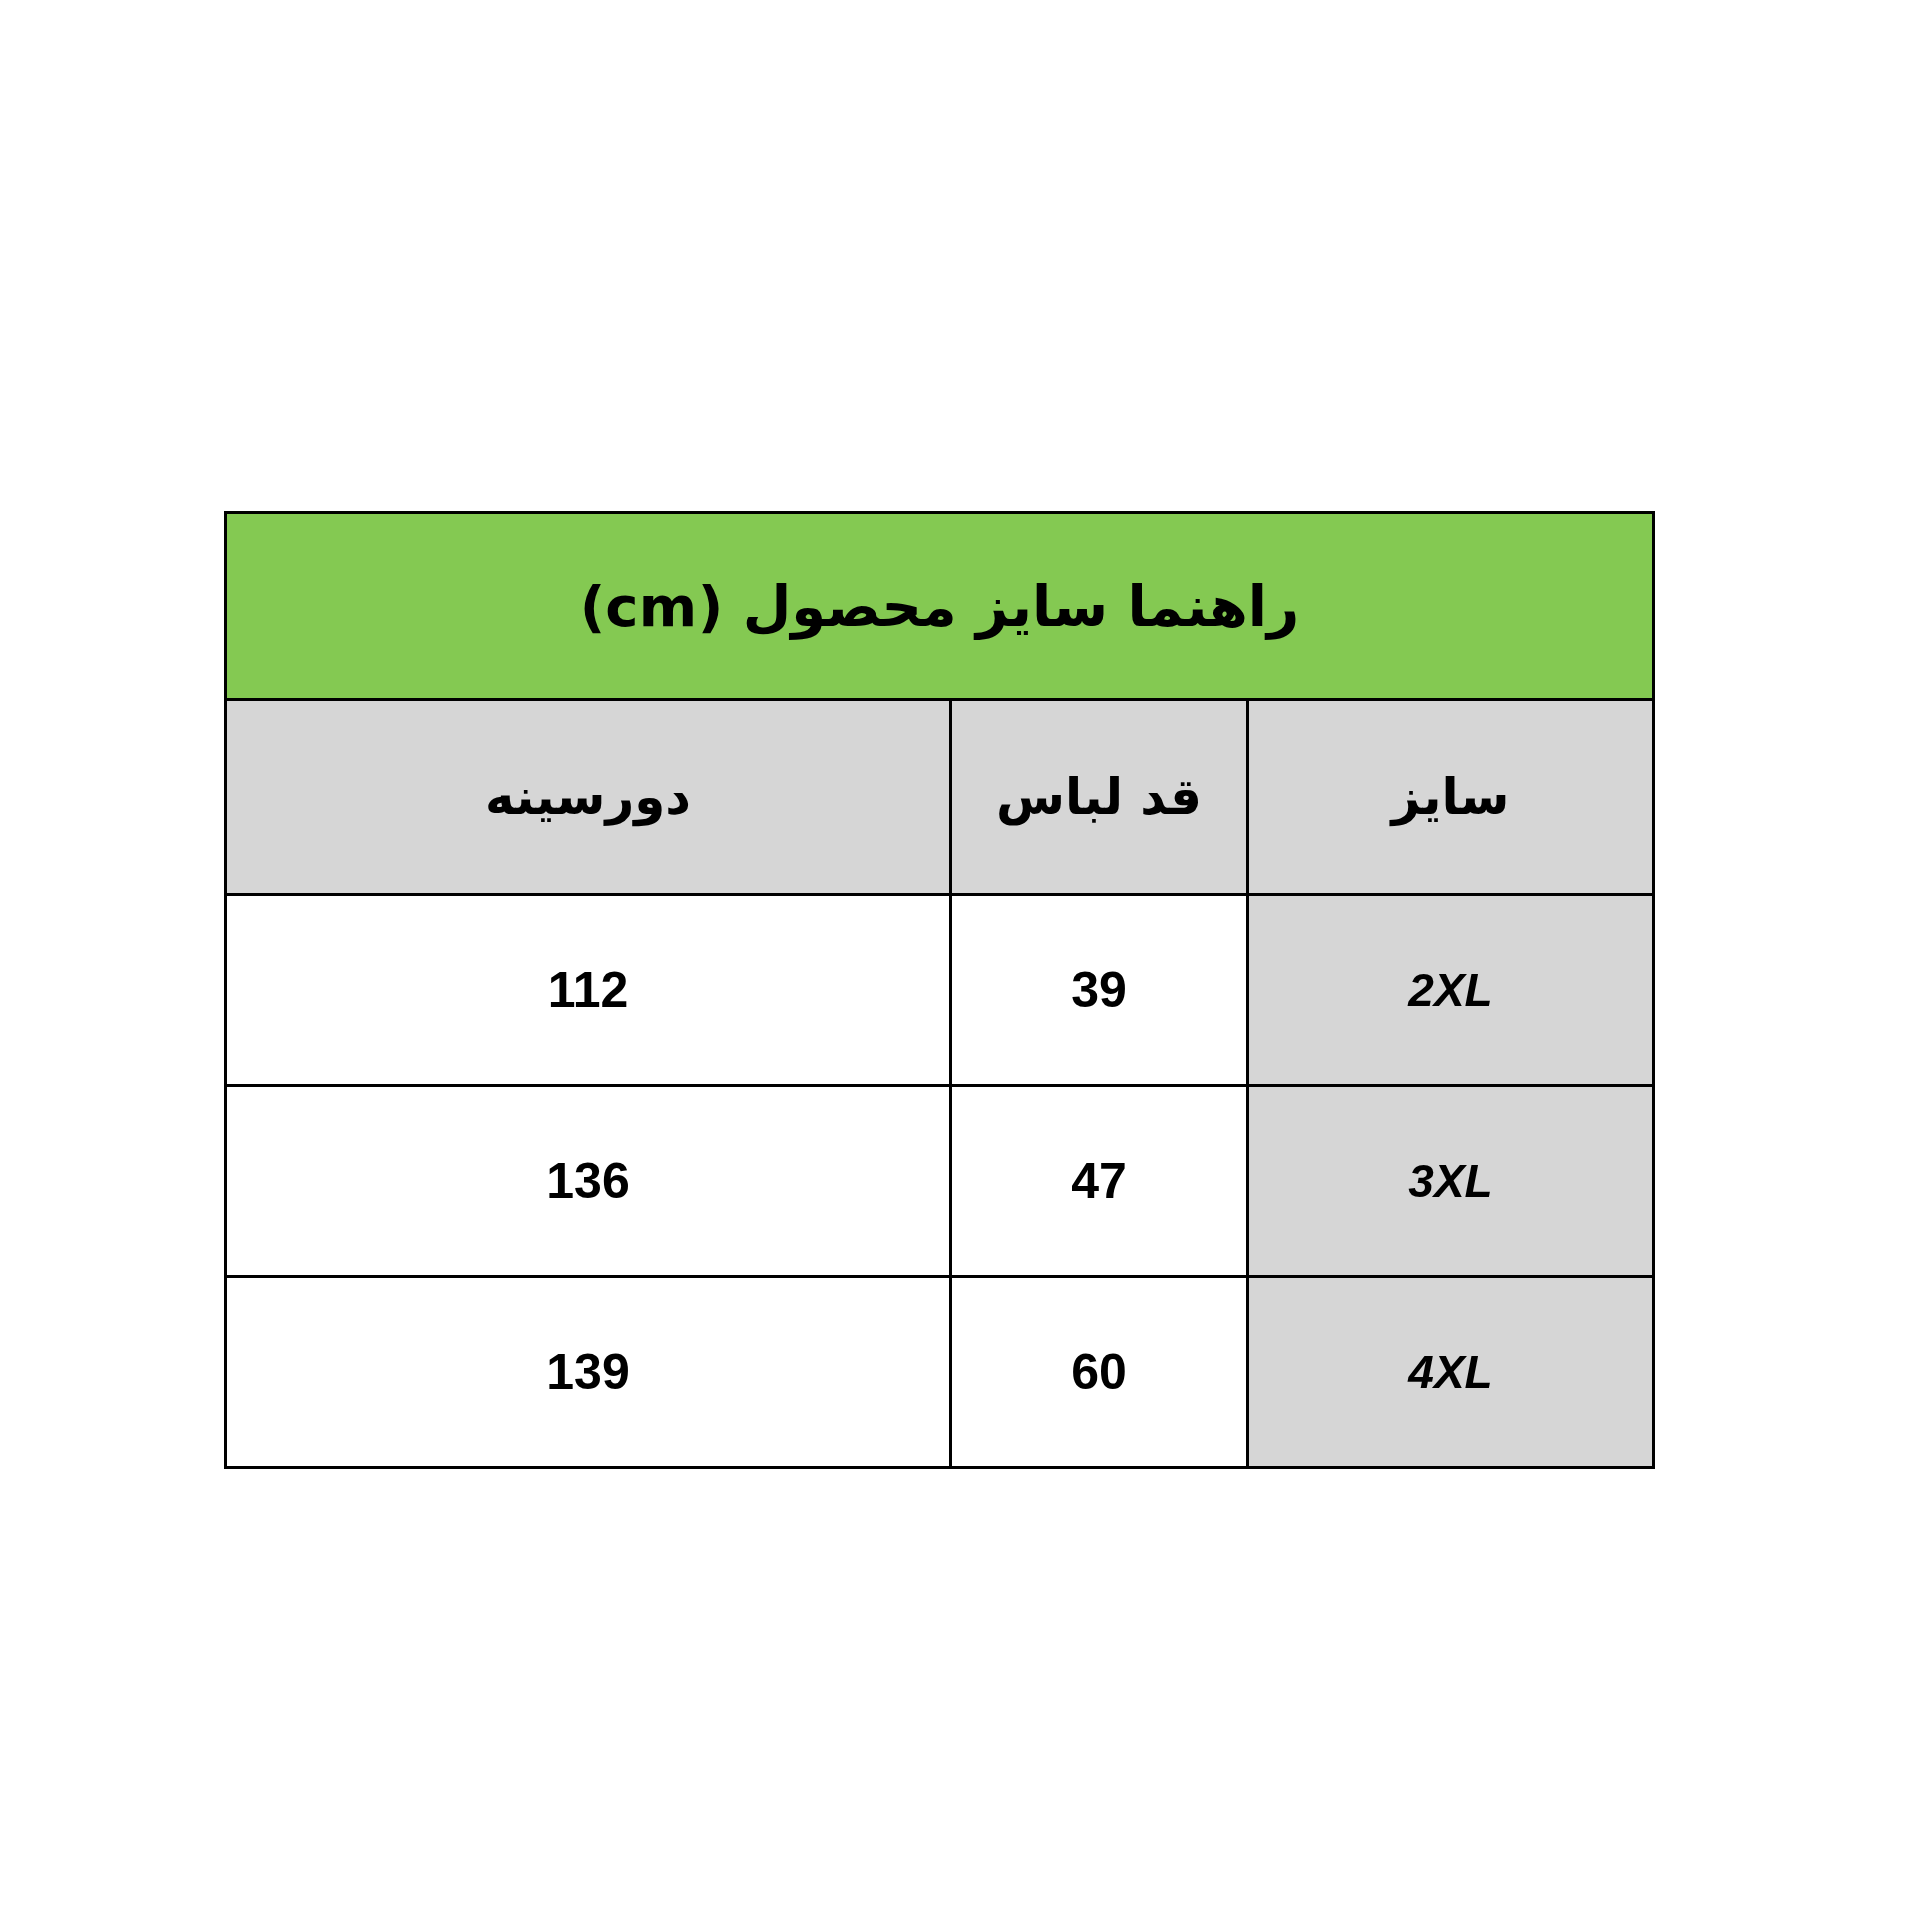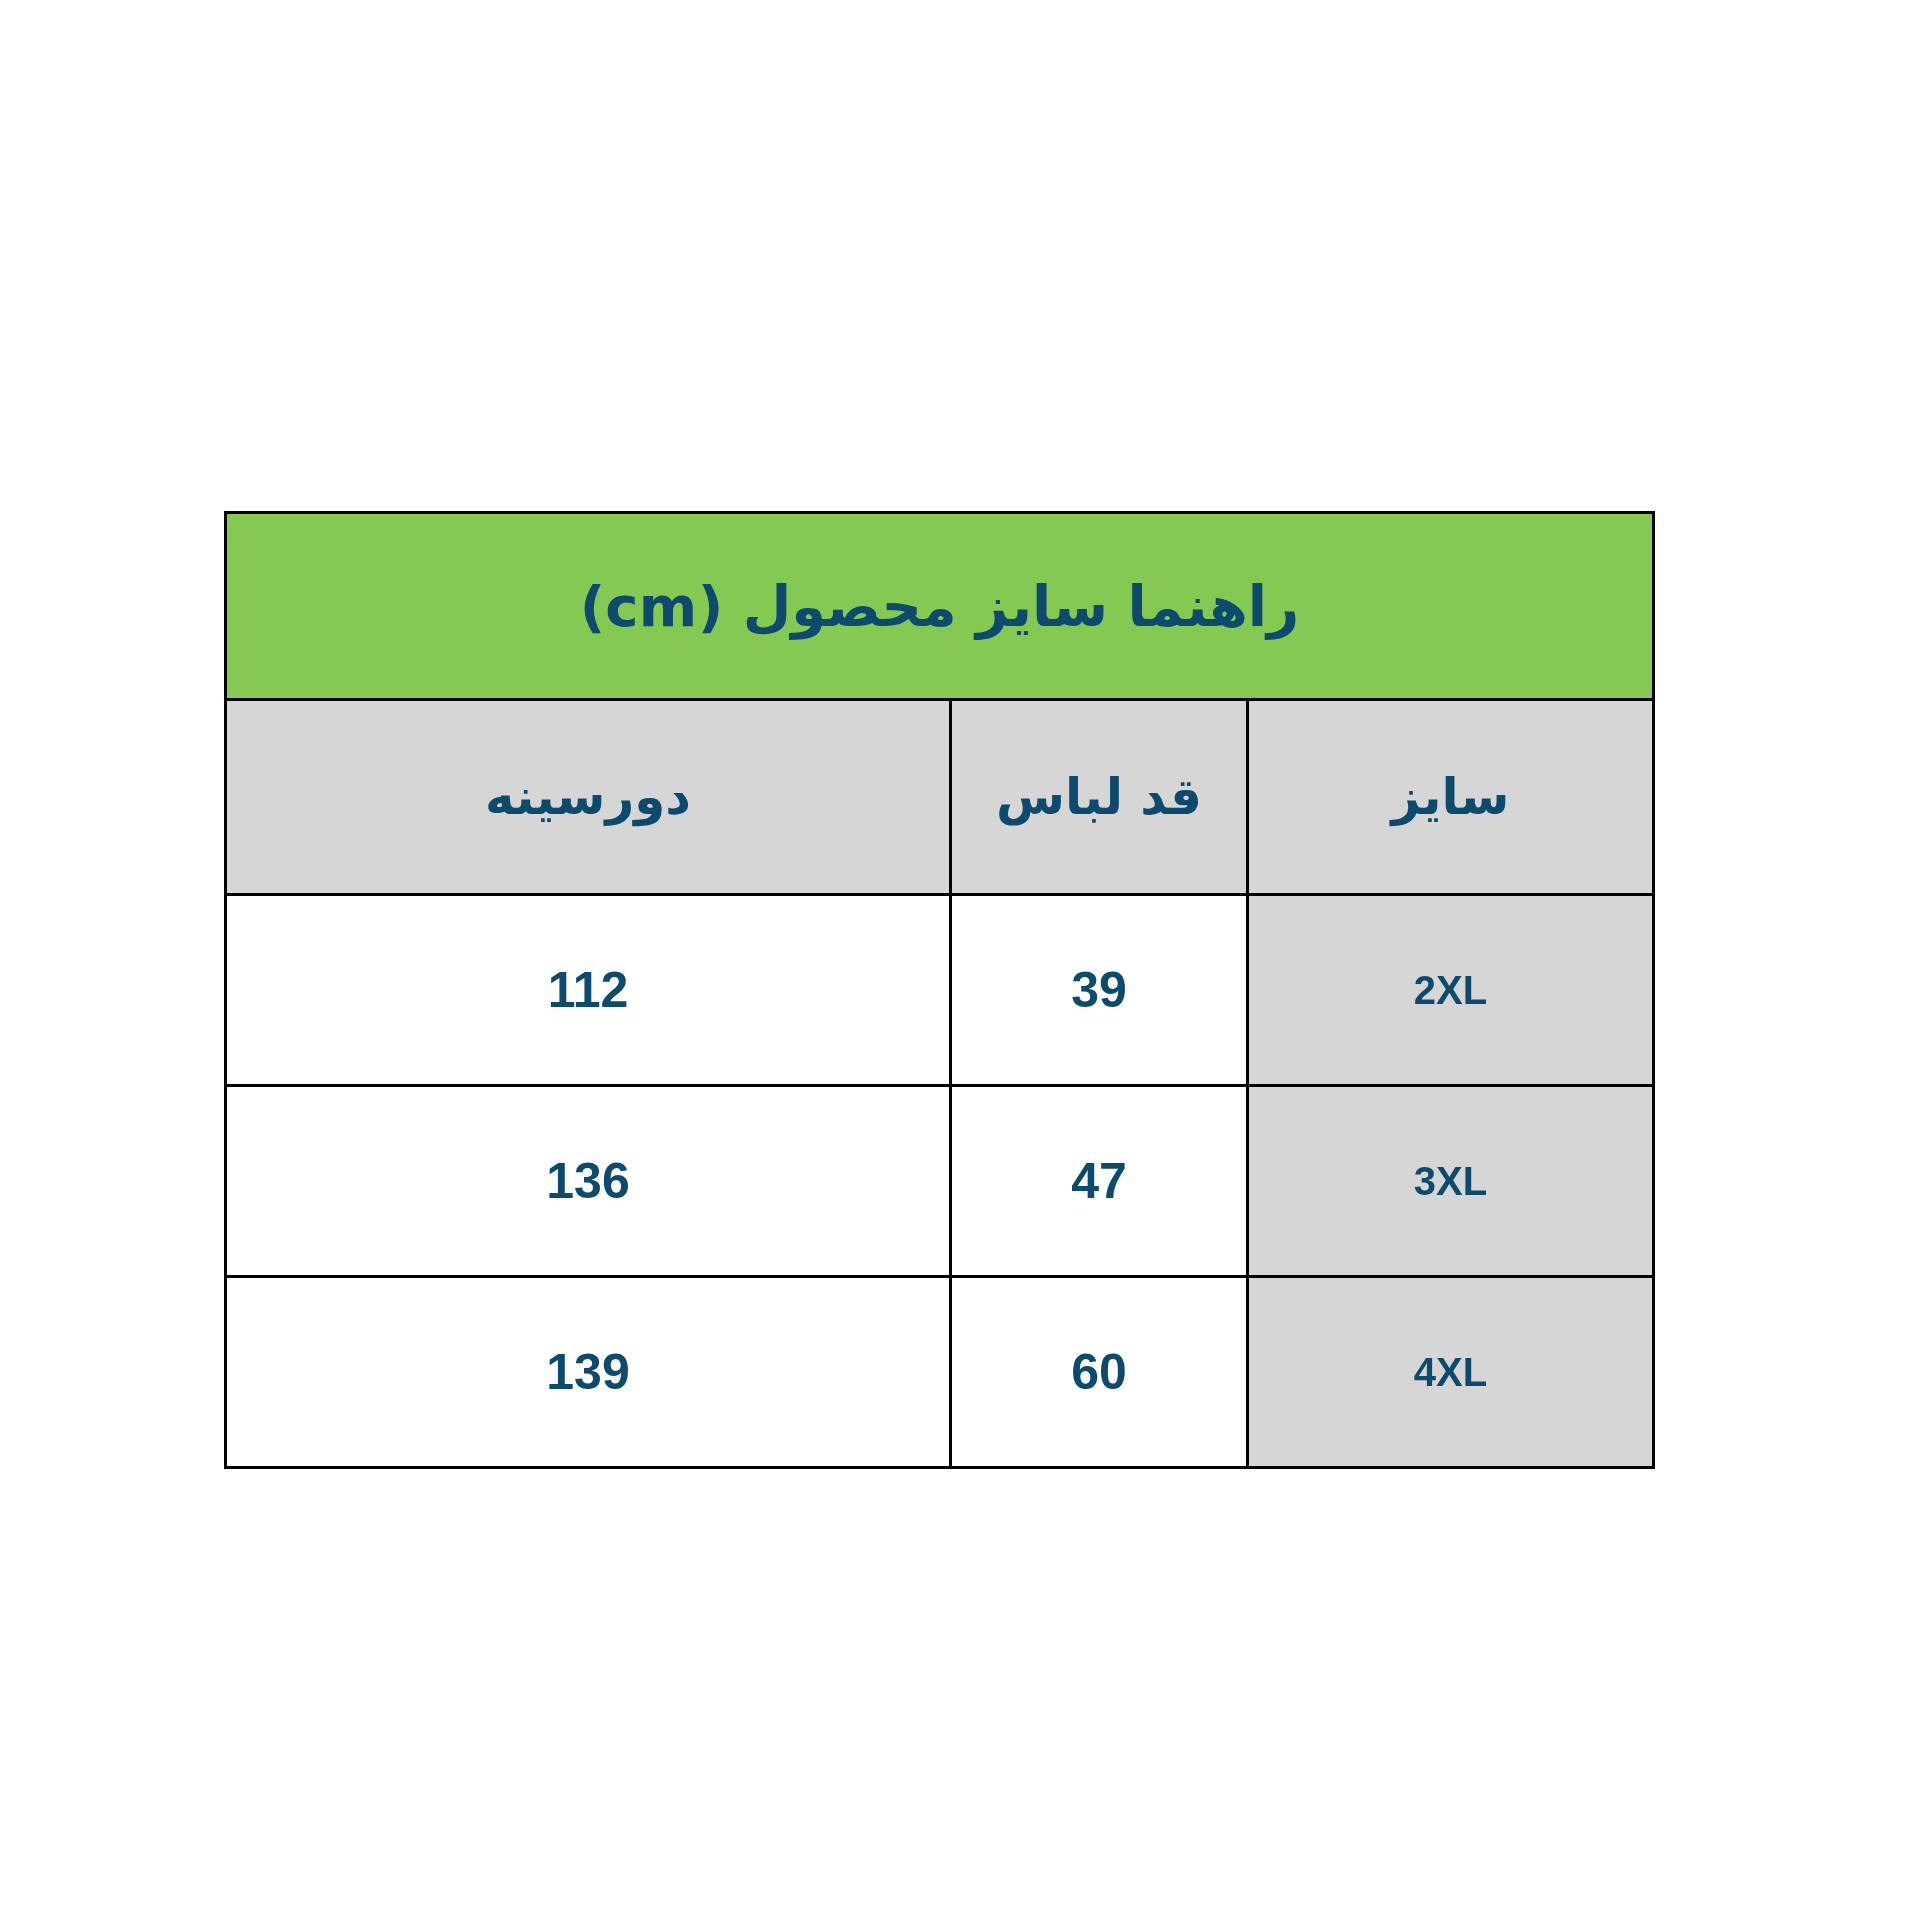--- a/index.html
+++ b/index.html
@@ -30,41 +30,42 @@
     width: 1428px;
     table-layout: fixed;
     direction: rtl;
   }
   table.size-table td,
   table.size-table th {
     border: 3.8px solid #000000;
     padding: 0;
     text-align: center;
     vertical-align: middle;
-    color: #0c4a6e;
+    color: #000000;
   }
   .title-cell {
     background: #84c952;
     height: 184px;
     font-size: 56px;
     font-weight: bold;
     letter-spacing: 0.4px;
   }
   .header-cell {
     background: #d6d6d6;
     height: 192px;
     font-size: 50px;
     font-weight: bold;
   }
   .size-cell {
     background: #d6d6d6;
     height: 188px;
-    font-size: 40px;
+    font-size: 46px;
     font-weight: bold;
     font-family: "Liberation Sans", "DejaVu Sans", sans-serif;
+    font-style: italic;
   }
   .value-cell {
     background: #ffffff;
     height: 188px;
     font-size: 50px;
     font-weight: bold;
     font-family: "Liberation Sans", "DejaVu Sans", sans-serif;
   }
   col.col-size { width: 406px; }
   col.col-length { width: 297px; }

